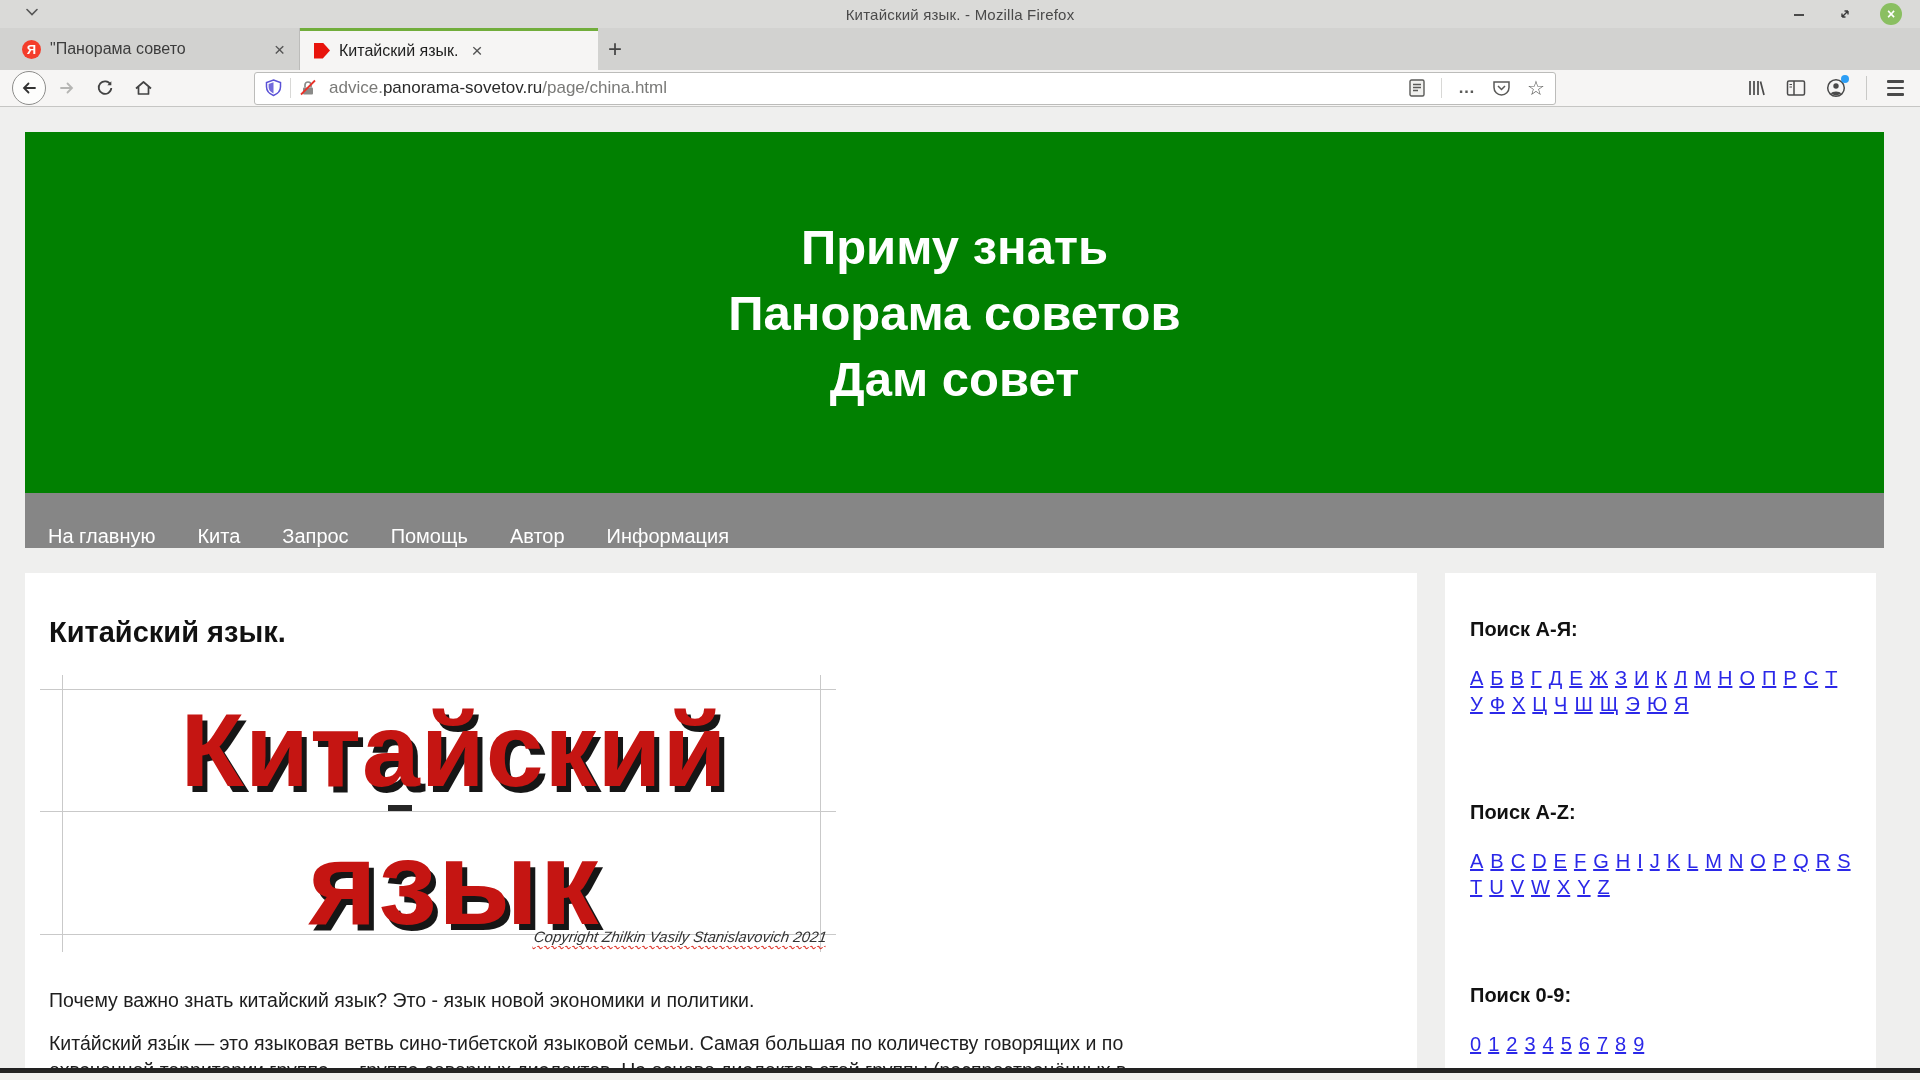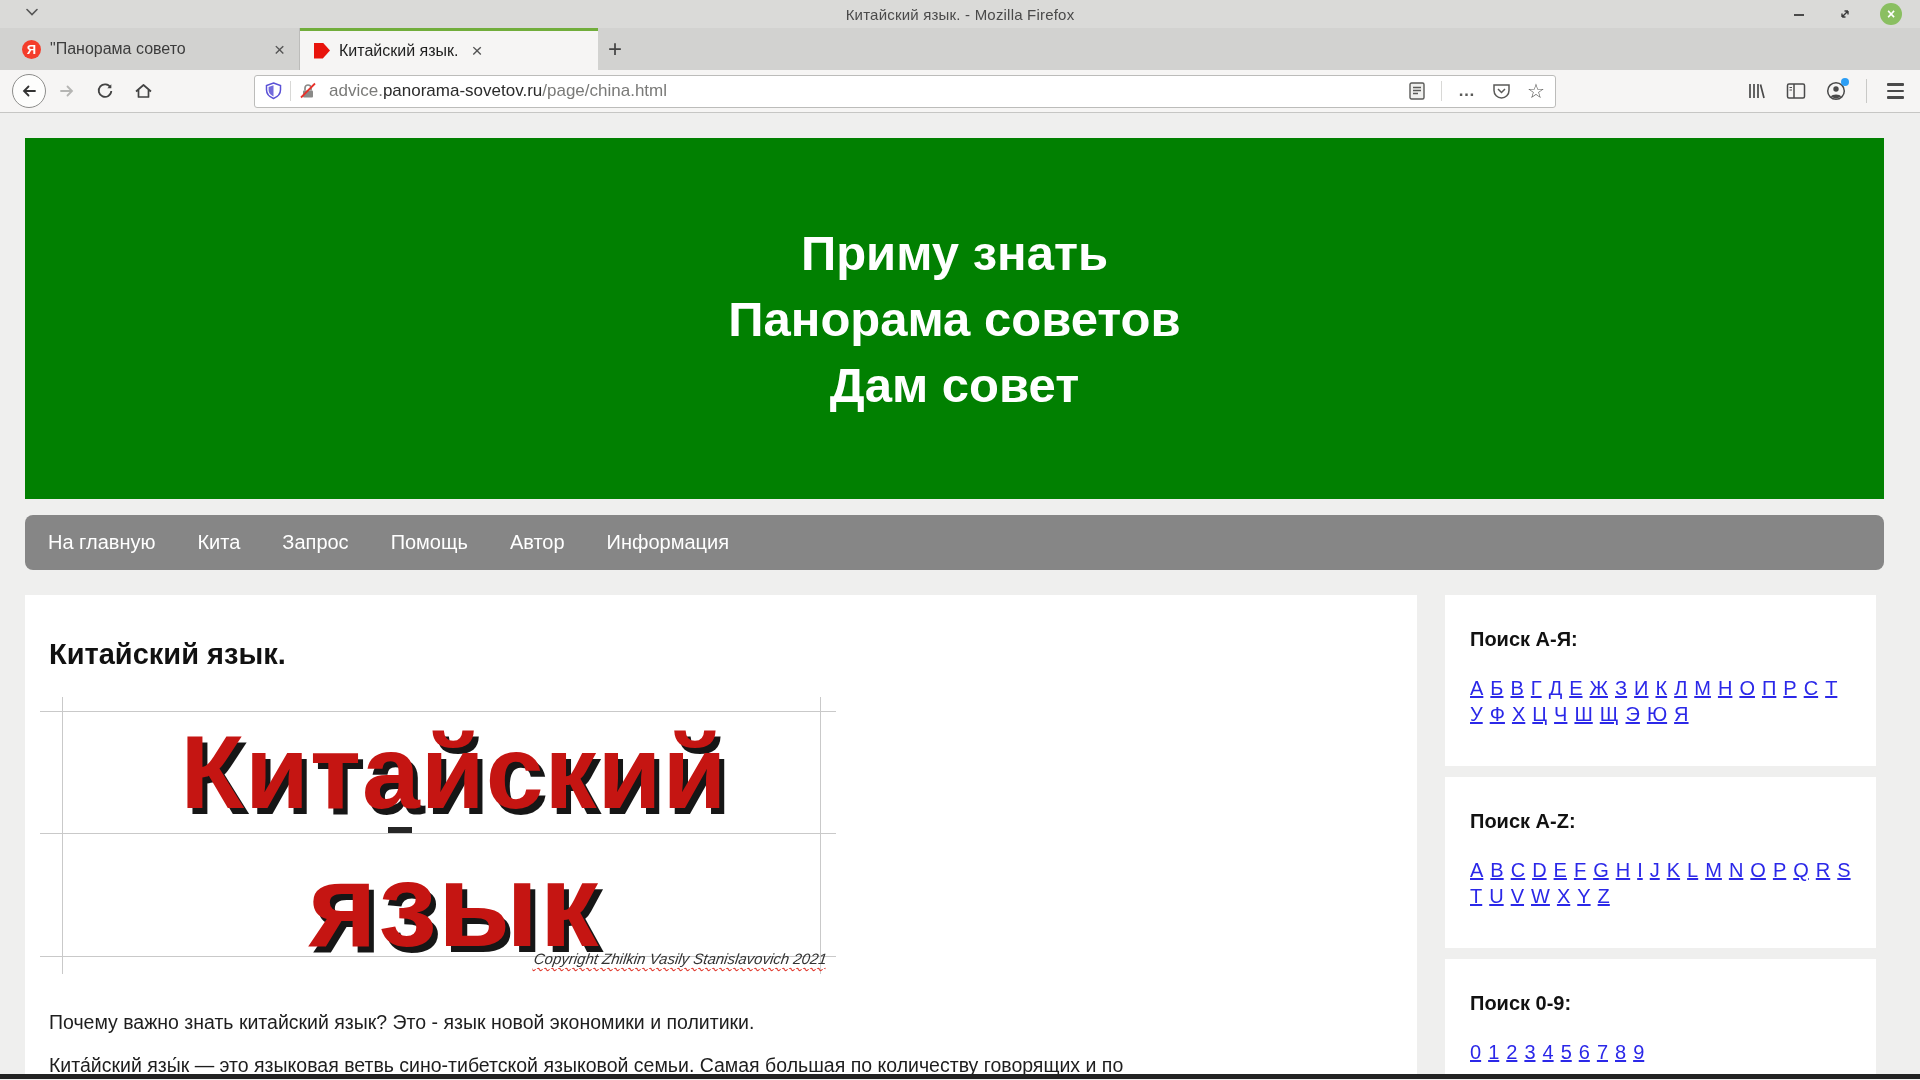--- a/index.html
+++ b/index.html
@@ -33,21 +33,21 @@
   .newtab-btn { width:34px; display:flex; align-items:center; justify-content:center;
     font-size:24px; color:#444; font-weight:300; }
   .yandex-icon { width:19px; height:19px; border-radius:50%; flex:0 0 19px;
     background:var(--yandex-red,#f43d2b); color:#fff; font-size:13px; font-weight:bold;
     display:flex; align-items:center; justify-content:center; }
   .flag-icon { width:16px; height:16px; flex:0 0 16px;
     background:var(--tab-flag-red,#e8140c);
     clip-path:polygon(0 0, 55% 0, 100% 50%, 55% 100%, 0 100%); }
 
   
-  .toolbar { height:43px; background:#f6f5f4; border-bottom:1px solid #c6c6c4;
+  .toolbar { height:37px; background:#f6f5f4; border-bottom:1px solid #c6c6c4;
     display:flex; align-items:center; padding:0 10px; }
   .nav-btn { width:38px; height:36px; display:flex; align-items:center; justify-content:center; }
   .back-circle { width:34px; height:34px; border:1px solid #8d8d8b; border-radius:50%;
     display:flex; align-items:center; justify-content:center; background:#fdfdfc; }
   .urlbar { margin-left:92px; width:1302px; height:33px; background:#fff;
     border:1px solid #bcbcba; border-radius:3px; display:flex; align-items:center;
     padding:0 10px; gap:8px; }
   .url-divider { width:1px; height:20px; background:#d8d8d6; }
   .url-text { font-size:17px; color:#7a7a78; margin-left:4px; white-space:nowrap; }
   .url-text .url-domain { color:#2b2b2b; }
@@ -61,22 +61,22 @@
   .account-wrap { position:relative; display:flex; }
   .account-dot { position:absolute; right:-3px; top:-3px; width:8px; height:8px;
     border-radius:50%; background:#2c9ef5; }
 
   
   .page { height:966px; overflow:hidden; background:#efefee; position:relative; }
   .banner { margin:25px 36px 0 25px; height:361px;
     background:var(--banner-green,#018001); color:#fff; display:flex;
     flex-direction:column; align-items:center; justify-content:center; }
   .banner-line { font-size:49px; font-weight:bold; line-height:66px; text-align:center; }
-  .menubar { margin:16px 36px 0 25px; height:55px; background:var(--menu-gray,#868686);
-    display:flex; align-items:center; gap:42px; padding-left:23px;border-radius:8px; }
+  .menubar { margin:0 36px 0 25px; height:55px; background:var(--menu-gray,#868686);
+    display:flex; align-items:flex-end; gap:42px; padding-left:23px; }
   .menu-item { color:#fff; font-size:20px; cursor:pointer; white-space:nowrap; }
 
   .content { margin:25px 44px 0 25px; display:flex; gap:28px; align-items:stretch;
     height:900px; }
   .main-card { flex:1; background:#fff; padding:42px 40px 40px 24px; }
   .article-title { font-size:29px; line-height:34px; font-weight:bold; color:#111; }
 
   .hero { position:relative; width:778px; height:282px; margin-top:26px; background:#fff; }
   .guide-h { position:absolute; left:-9px; width:calc(100% + 18px); height:1px; background:#c9c9c9; }
   .guide-v { position:absolute; top:0; height:277px; width:1px; background:#c9c9c9; }
@@ -90,21 +90,21 @@
   .hero-signature { position:absolute; right:0; top:253px; font-size:15px;
     font-style:italic; color:#333; transform:skewX(-8deg);
     text-decoration:underline wavy #e03a2f 1px; text-underline-offset:3px; }
 
   .para { font-size:19.5px; line-height:27px; color:#1e1e1e; max-width:1090px; }
   .para-1 { margin-top:30px; }
   .para-2 { margin-top:16px; }
 
   
   .sidebar { width:431px; display:flex; flex-direction:column; }
-  .side-card { background:#fff; padding:33px 25px 40px 25px; margin-bottom:11px; }
+  .side-card { background:#fff; padding:45px 25px 40px 25px; margin-bottom:0; }
   .side-title { font-size:20px; font-weight:bold; color:#111; }
   .letter-row { margin-top:26px; display:flex; flex-wrap:wrap; column-gap:7px; row-gap:3px; }
   .letter-link { color:var(--link-blue,#2b28e8); font-size:20px; line-height:23px;
     text-decoration:underline; cursor:pointer; }
 
   .bottom-strip { position:absolute; left:0; bottom:0; width:100%; height:5px; background:#222; }
 
   svg { display:block; }
 </style>
 </head>

